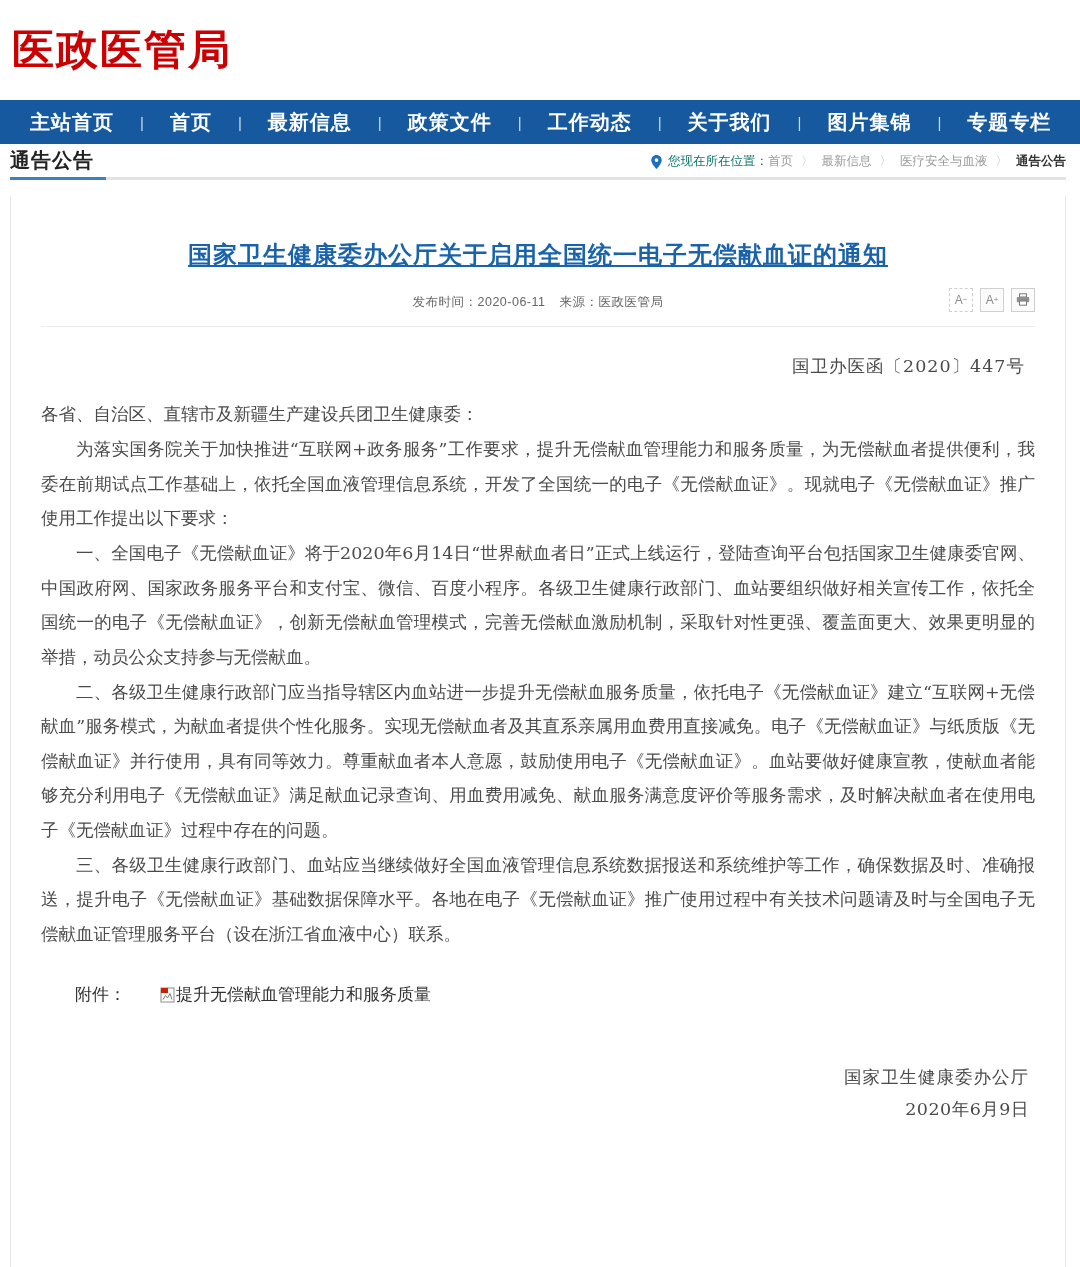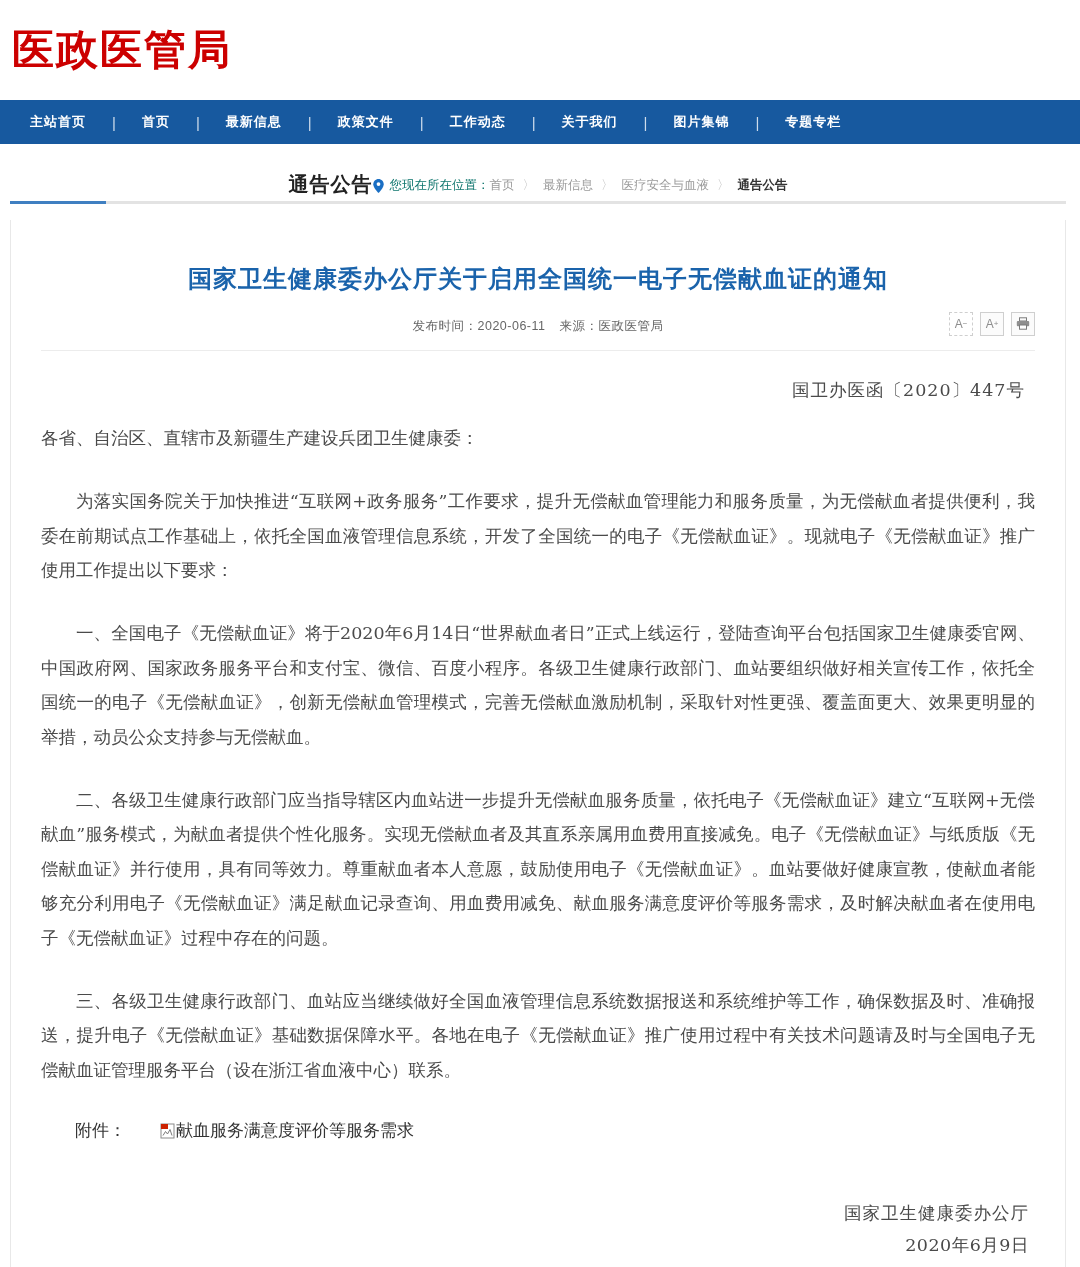--- a/index.html
+++ b/index.html
@@ -33,39 +33,39 @@
   
   .main-nav {
     height: 44px;
     background: #17599f;
     display: flex;
     align-items: center;
     padding-left: 30px;
   }
   .nav-item {
     color: #ffffff;
-    font-size: 13px;
+    font-size: 20px;
     font-weight: bold;
     white-space: nowrap;
     cursor: pointer;
     letter-spacing: 1px;
   }
   .nav-sep {
     color: #cddcec;
     font-size: 15px;
     padding: 0 26px;
     font-weight: normal;
   }
 
   
   .crumb-strip {
-    height: 60px;
+    height: 36px;
     display: flex;
     align-items: flex-end;
-    justify-content: center;
+    justify-content: space-between;
     padding: 0 14px 0 10px;
     position: relative;
   }
   .section-title {
     font-size: 20px;
     font-weight: bold;
     color: #222222;
     padding-bottom: 6px;
     letter-spacing: 1px;
   }
@@ -104,20 +104,21 @@
     height: calc(1267px - 196px);
   }
   .doc-title {
     text-align: center;
     font-size: 24px;
     font-weight: bold;
     color: #1a63ab;
     letter-spacing: 1px;
     padding: 42px 0 0 0;
     line-height: 1.4;
+    text-decoration: underline;
   }
   .meta-row {
     display: flex;
     align-items: center;
     justify-content: center;
     position: relative;
     margin-top: 12px;
     height: 30px;
   }
   .meta-text {
@@ -155,21 +156,21 @@
     line-height: 1.98;
     padding-top: 22px;
   }
   .doc-number {
     text-align: right;
     letter-spacing: 1px;
     padding-right: 10px;
     padding-bottom: 14px;
   }
   .para { text-align: justify; margin: 0; }
-  .para.indent { text-indent: 2em; margin-top: 28px; }
+  .para.indent { text-indent: 2em; }
   .para.salute { text-indent: 0; }
   .contact-line {
     text-indent: 2em;
     margin: 0;
     padding-top: 18px;
   }
 
   .attach-line {
     font-family: "Liberation Sans", "DejaVu Sans", sans-serif;
     font-size: 17px;
@@ -286,21 +287,21 @@
     <p class="para indent">一、全国电子《无偿献血证》将于2020年6月14日“世界献血者日”正式上线运行，登陆查询平台包括国家卫生健康委官网、中国政府网、国家政务服务平台和支付宝、微信、百度小程序。各级卫生健康行政部门、血站要组织做好相关宣传工作，依托全国统一的电子《无偿献血证》，创新无偿献血管理模式，完善无偿献血激励机制，采取针对性更强、覆盖面更大、效果更明显的举措，动员公众支持参与无偿献血。</p>
     <p class="para indent">二、各级卫生健康行政部门应当指导辖区内血站进一步提升无偿献血服务质量，依托电子《无偿献血证》建立“互联网+无偿献血”服务模式，为献血者提供个性化服务。实现无偿献血者及其直系亲属用血费用直接减免。电子《无偿献血证》与纸质版《无偿献血证》并行使用，具有同等效力。尊重献血者本人意愿，鼓励使用电子《无偿献血证》。血站要做好健康宣教，使献血者能够充分利用电子《无偿献血证》满足献血记录查询、用血费用减免、献血服务满意度评价等服务需求，及时解决献血者在使用电子《无偿献血证》过程中存在的问题。</p>
     <p class="para indent">三、各级卫生健康行政部门、血站应当继续做好全国血液管理信息系统数据报送和系统维护等工作，确保数据及时、准确报送，提升电子《无偿献血证》基础数据保障水平。各地在电子《无偿献血证》推广使用过程中有关技术问题请及时与全国电子无偿献血证管理服务平台（设在浙江省血液中心）联系。</p>
 
 
     <div class="attach-line">
       <span>附件：</span><a class="attach-link"><span class="file-icon"><svg width="15" height="16" viewBox="0 0 15 16">
         <rect x="1" y="1" width="13" height="14" fill="#ffffff" stroke="#8a8a8a" stroke-width="1"></rect>
         <rect x="1" y="1" width="7" height="5" fill="#cc2200"></rect>
         <polyline points="3,12.5 5.5,8.5 7.5,11 10,6.5 12,12.5" fill="none" stroke="#7a7a7a" stroke-width="1"></polyline>
-      </svg></span><span>献血服务满意度评价等服务需求</span></a>
+      </svg></span><span>提升无偿献血管理能力和服务质量</span></a>
     </div>
 
     <div class="sign-block">
       <div class="sign-name">国家卫生健康委办公厅</div>
       <div class="sign-date">2020年6月9日</div>
     </div>
 
   </div>
 </div>
 

